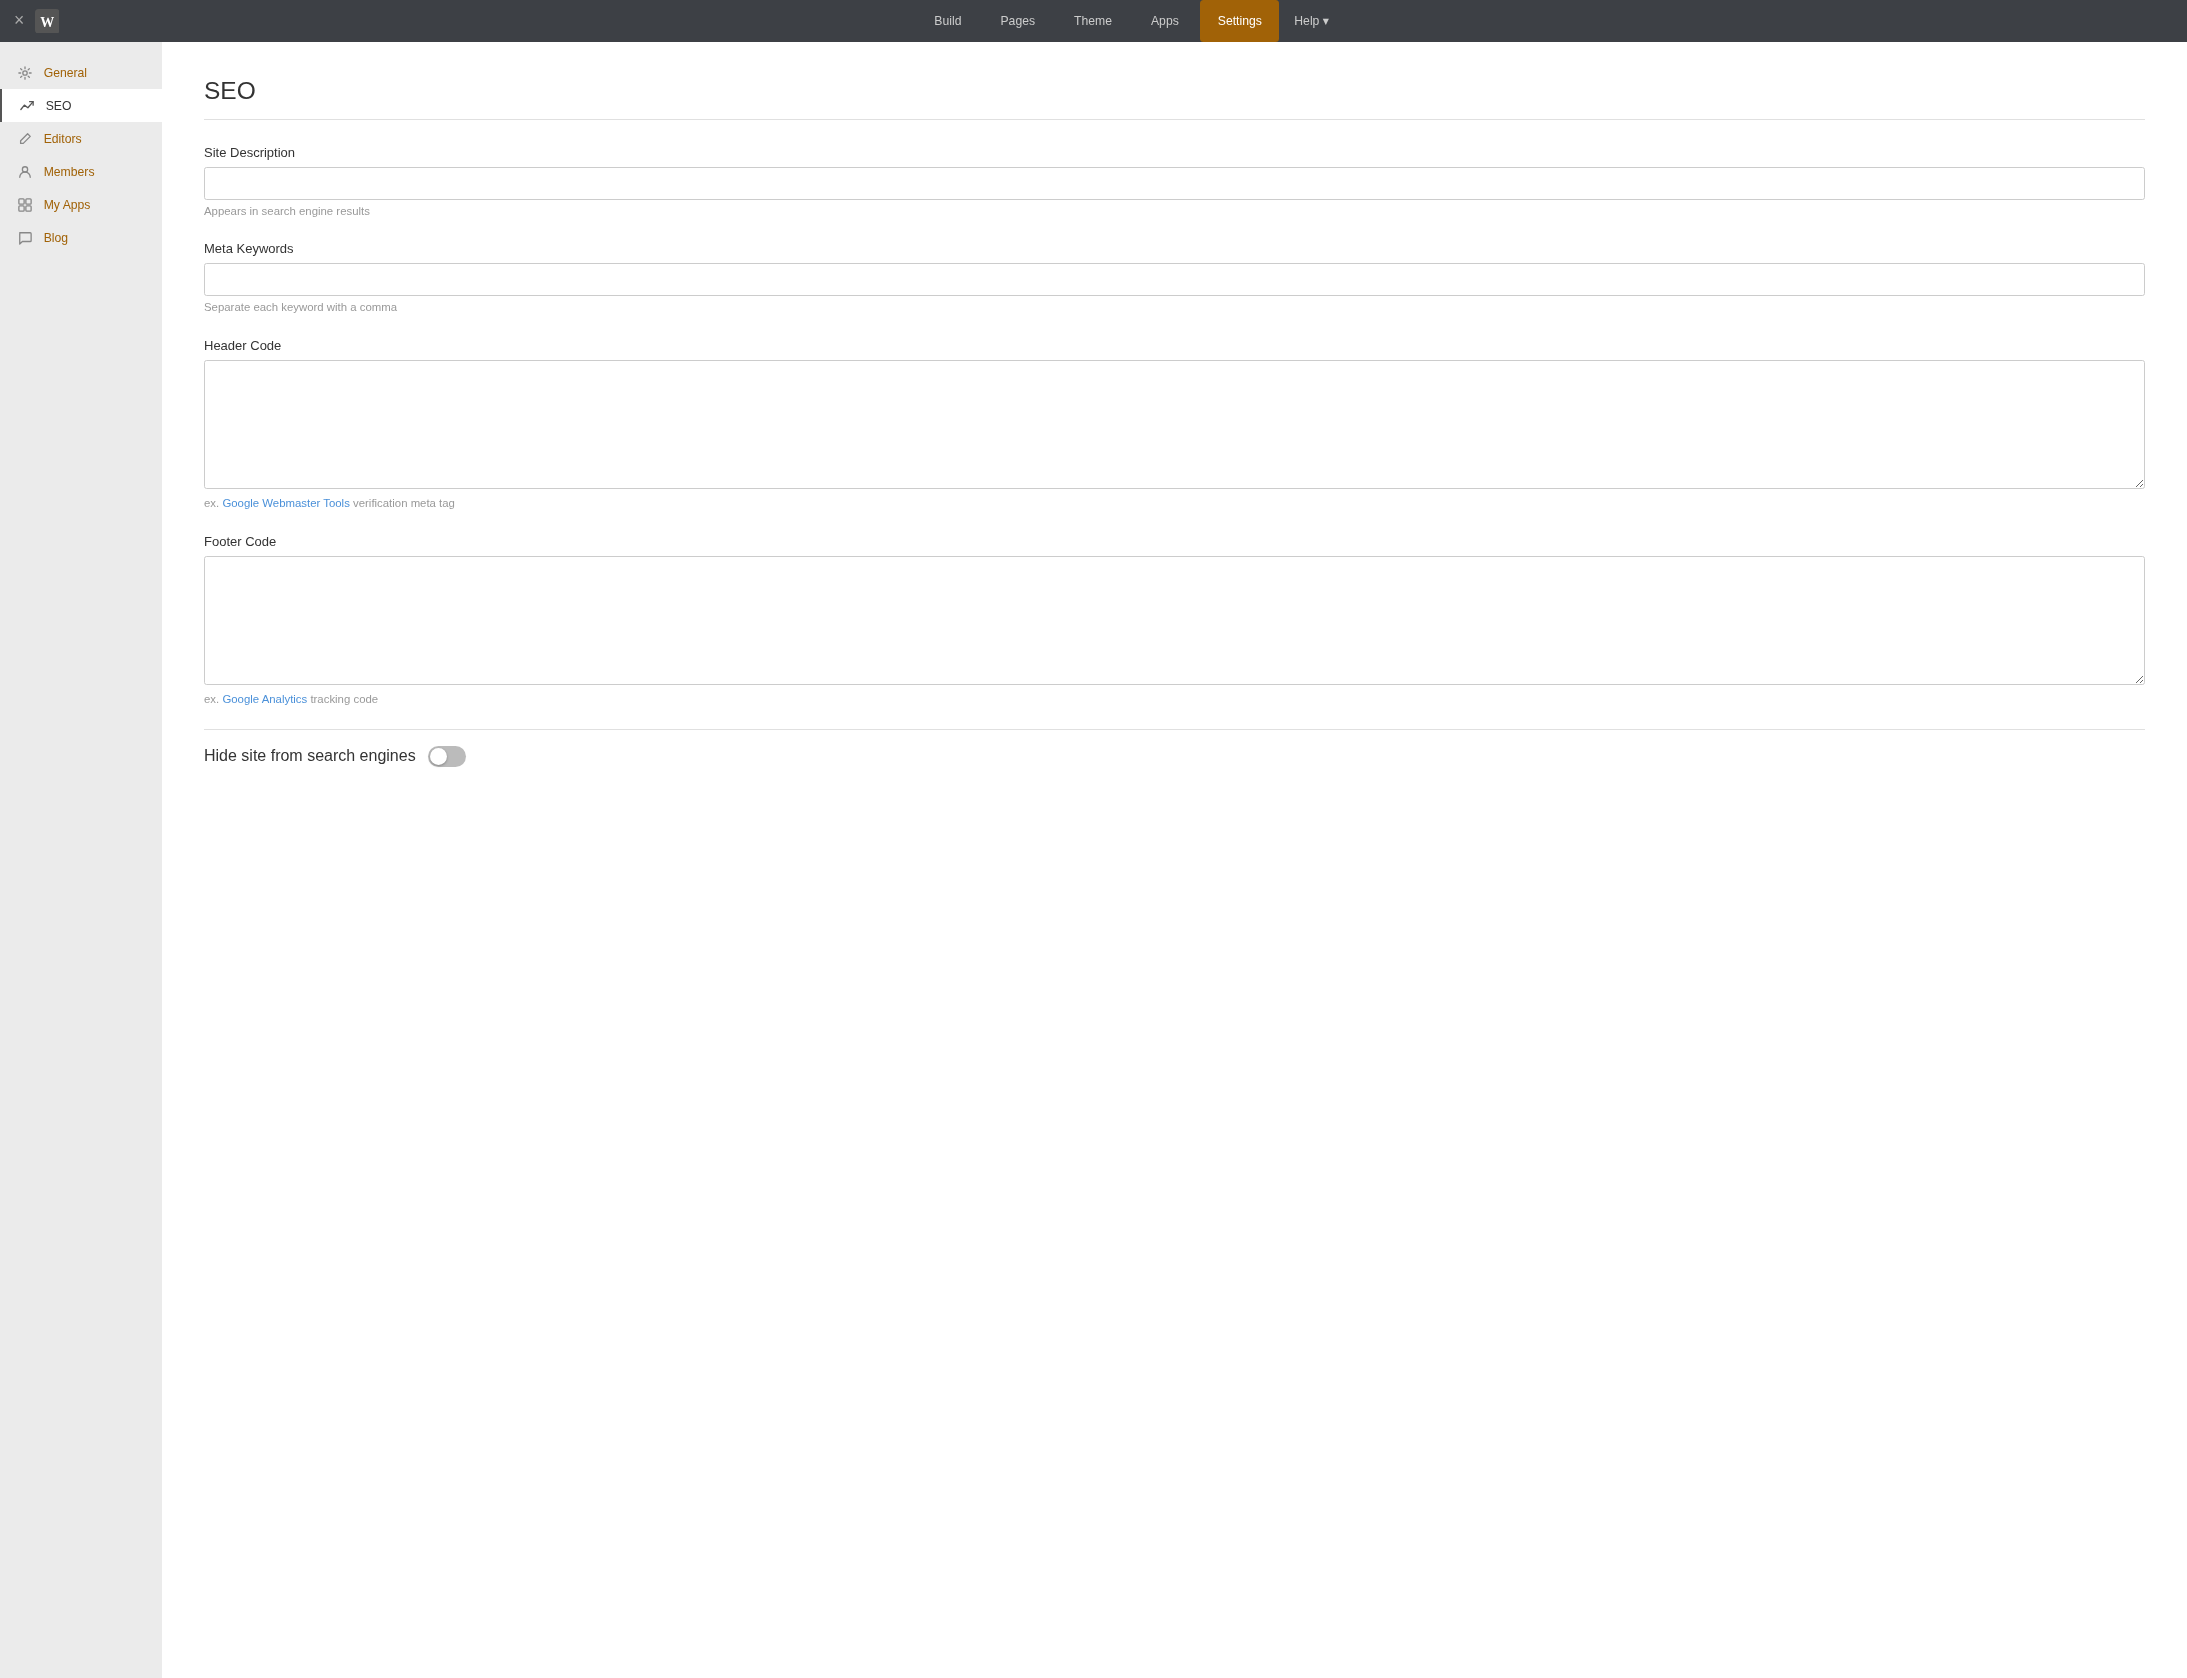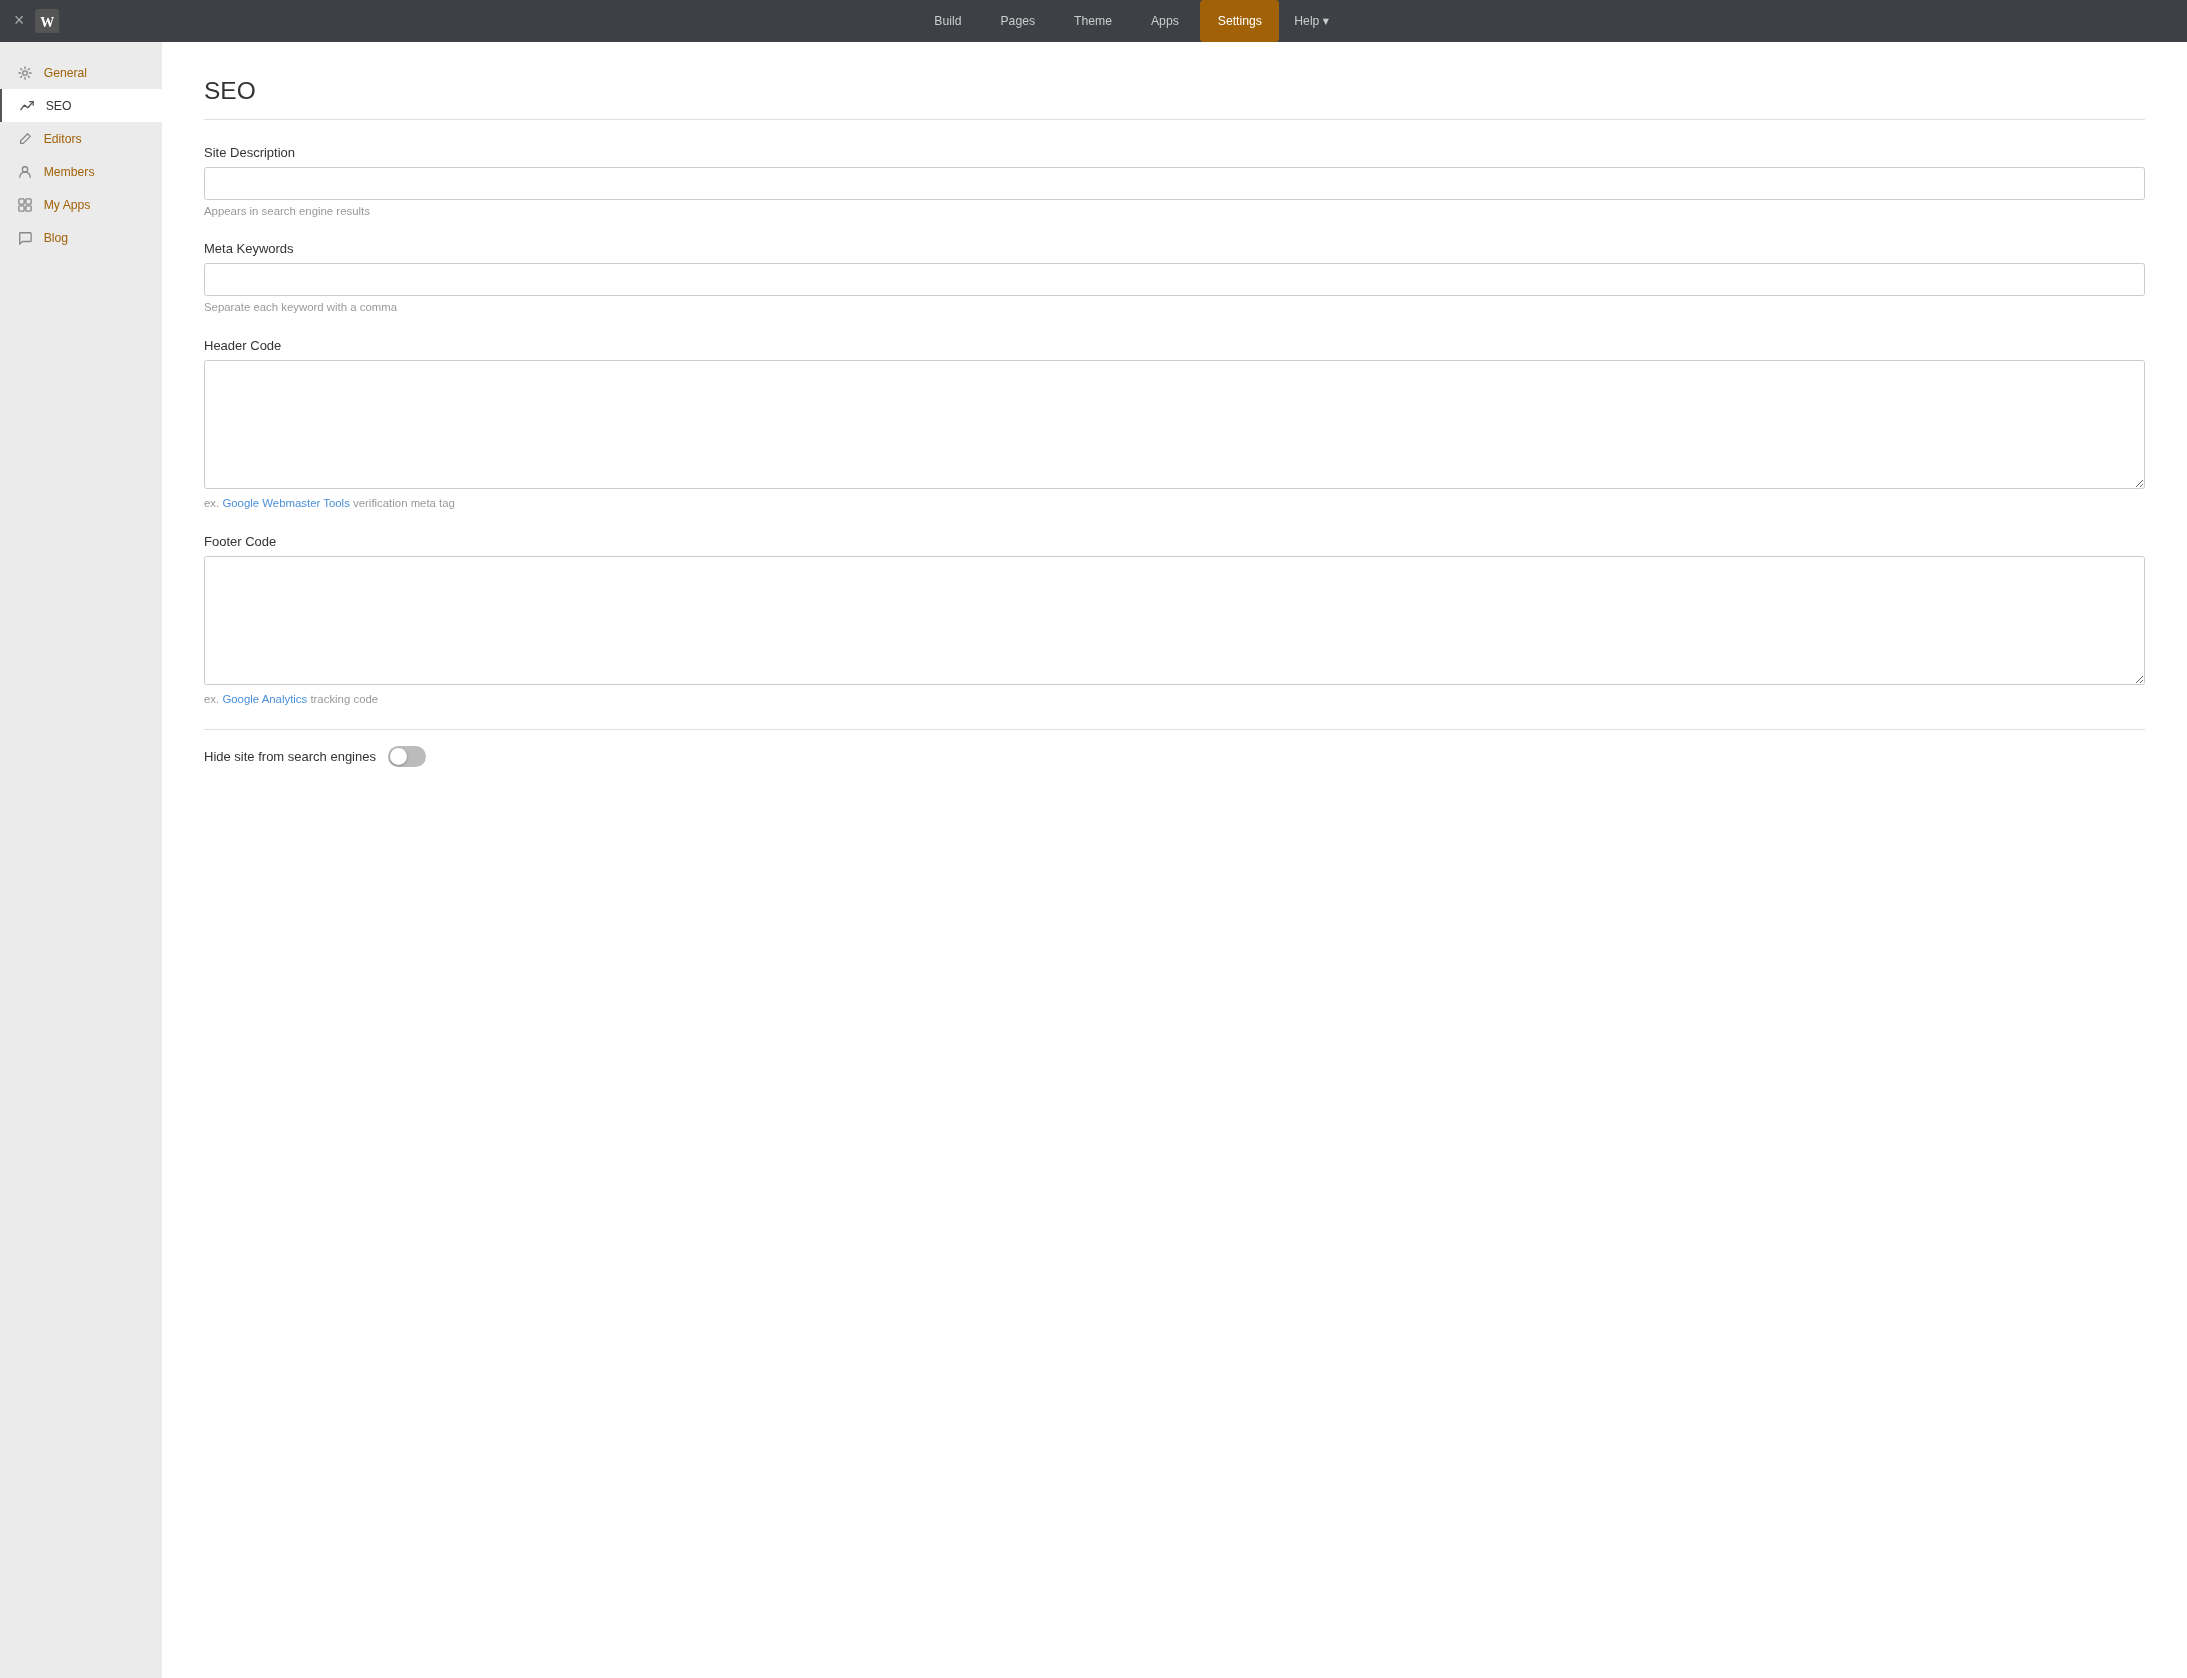--- a/index.html
+++ b/index.html
@@ -171,21 +171,21 @@
 
     
     .toggle-row {
       display: flex;
       align-items: center;
       gap: 12.2px;
       padding: 15.7px 0;
       border-top: 0.9px solid #e0e0e0;
     }
     .toggle-label {
-      font-size: 13px;
+      font-size: 16px;
       color: #333;
     }
     .toggle {
       width: 38px;
       height: 21px;
       background: #bbb;
       border-radius: 10.5px;
       position: relative;
       cursor: pointer;
       flex-shrink: 0;

